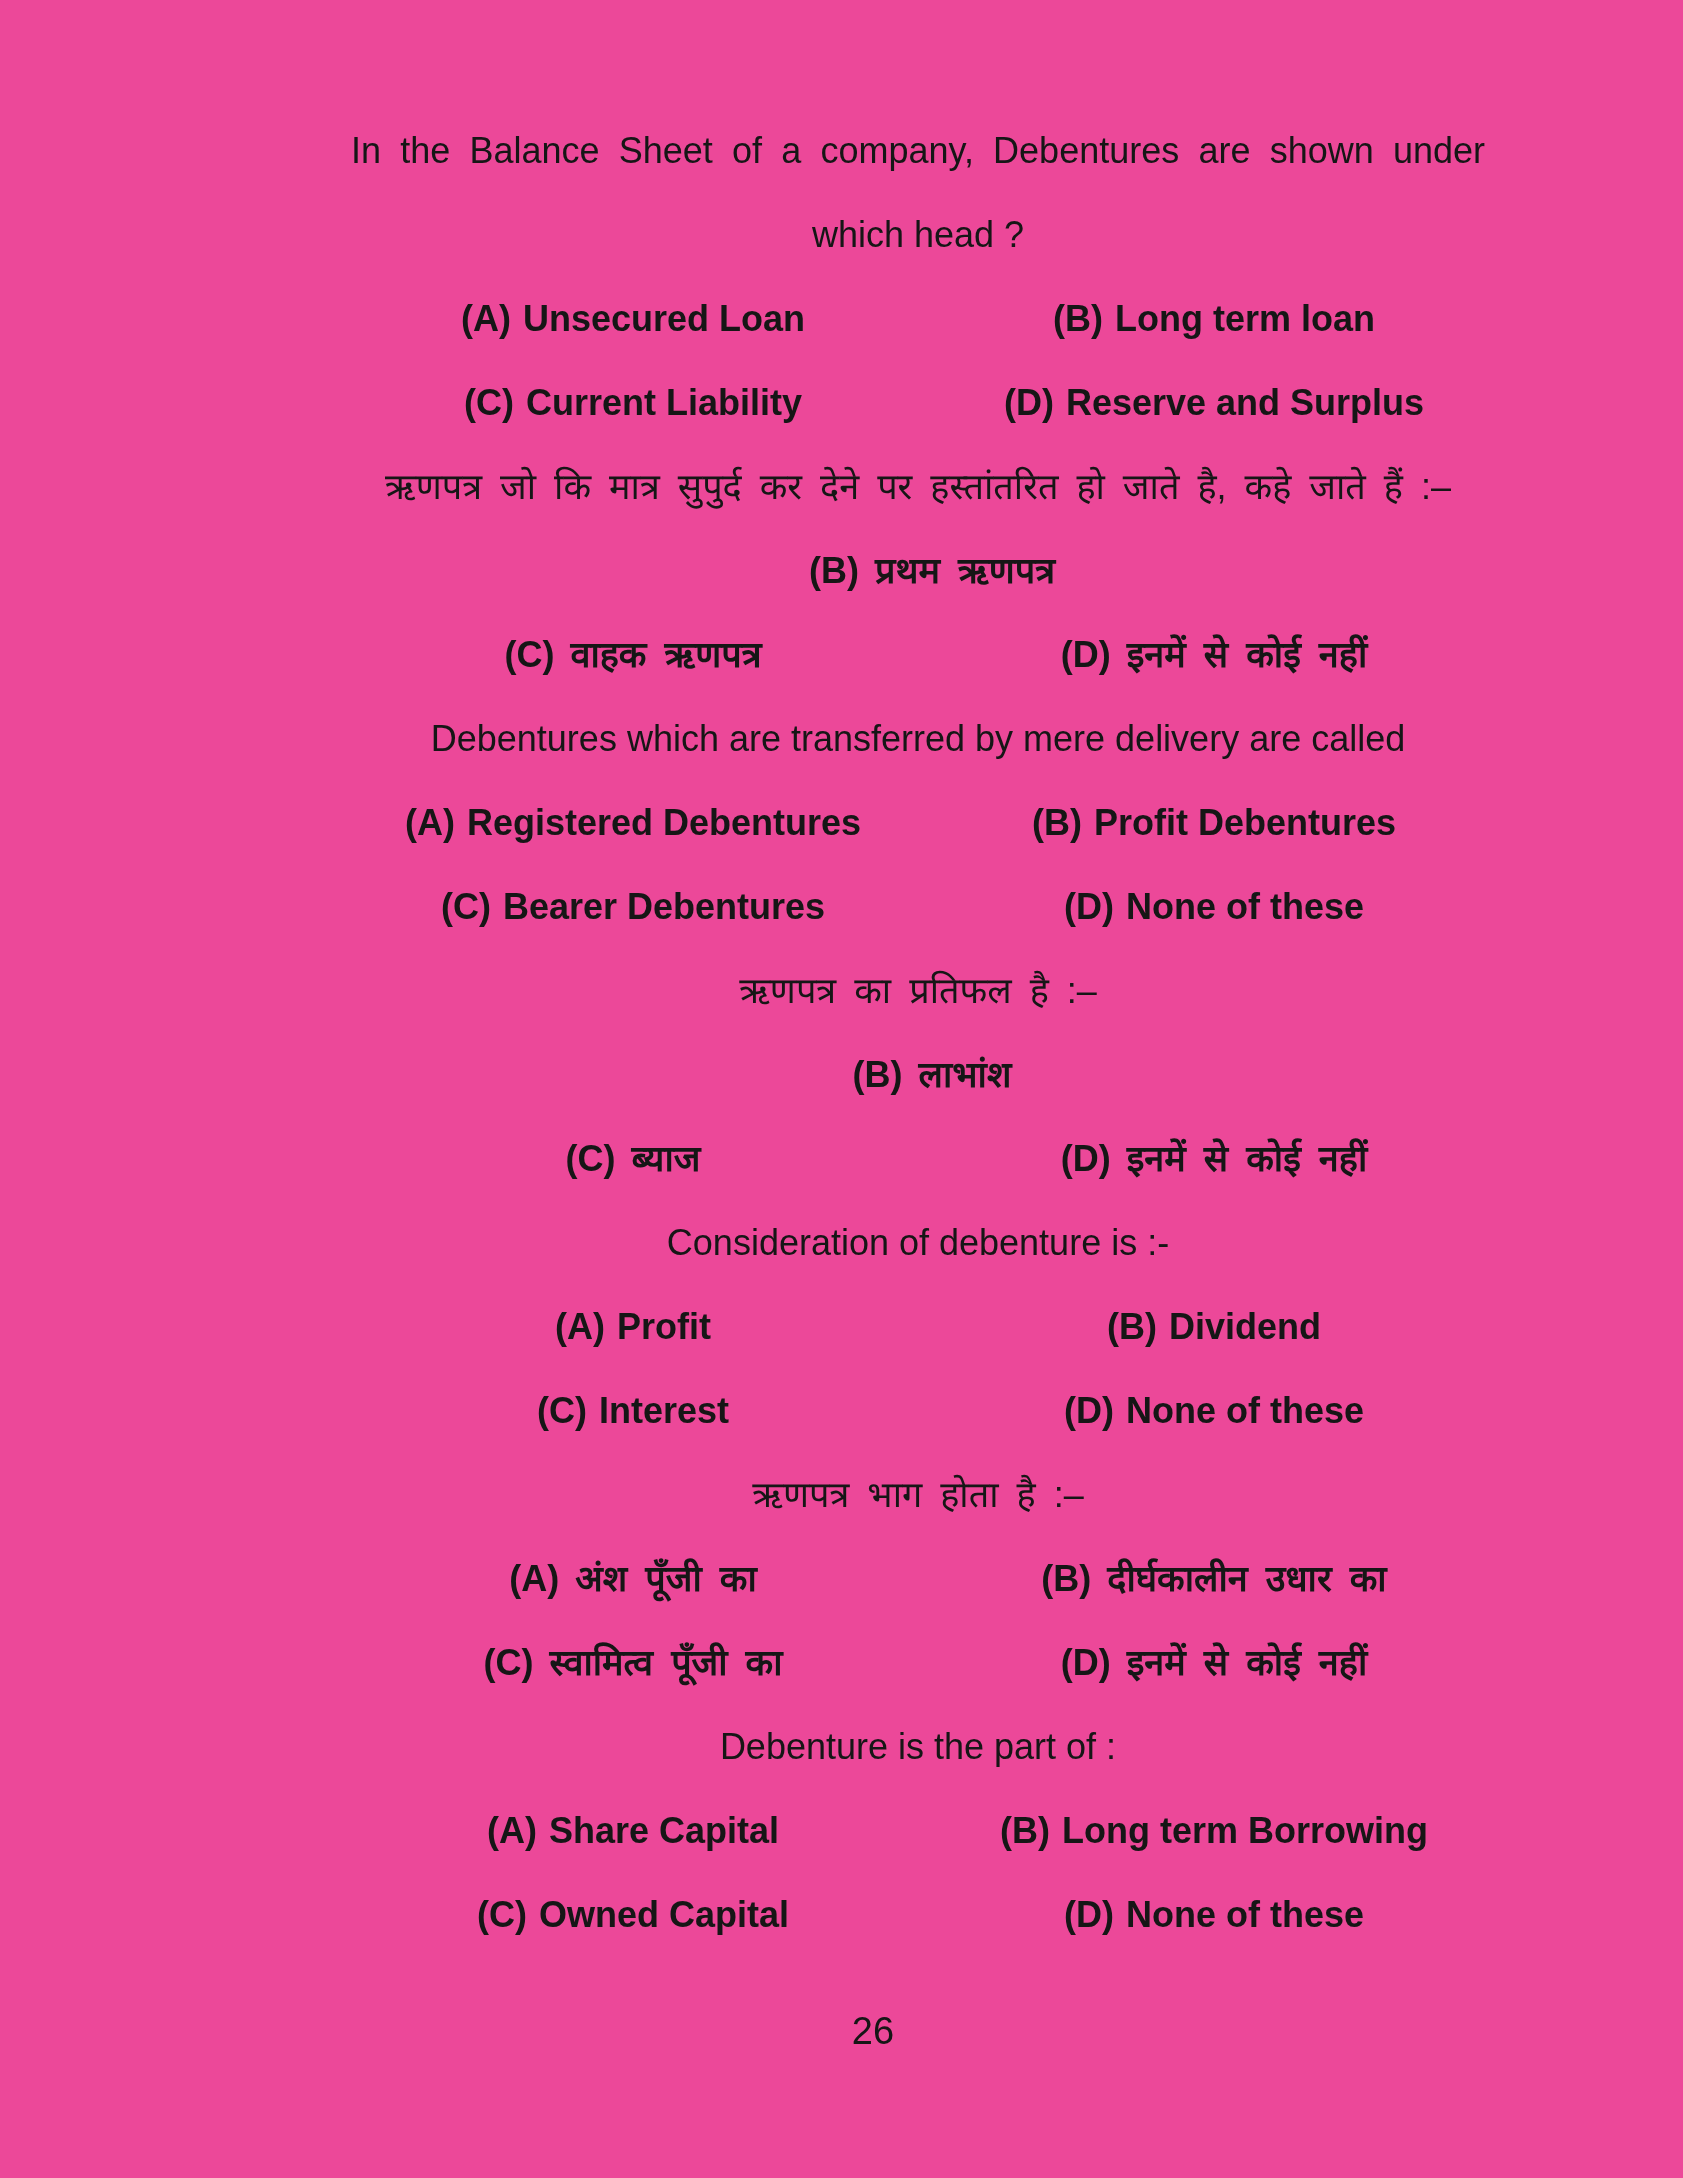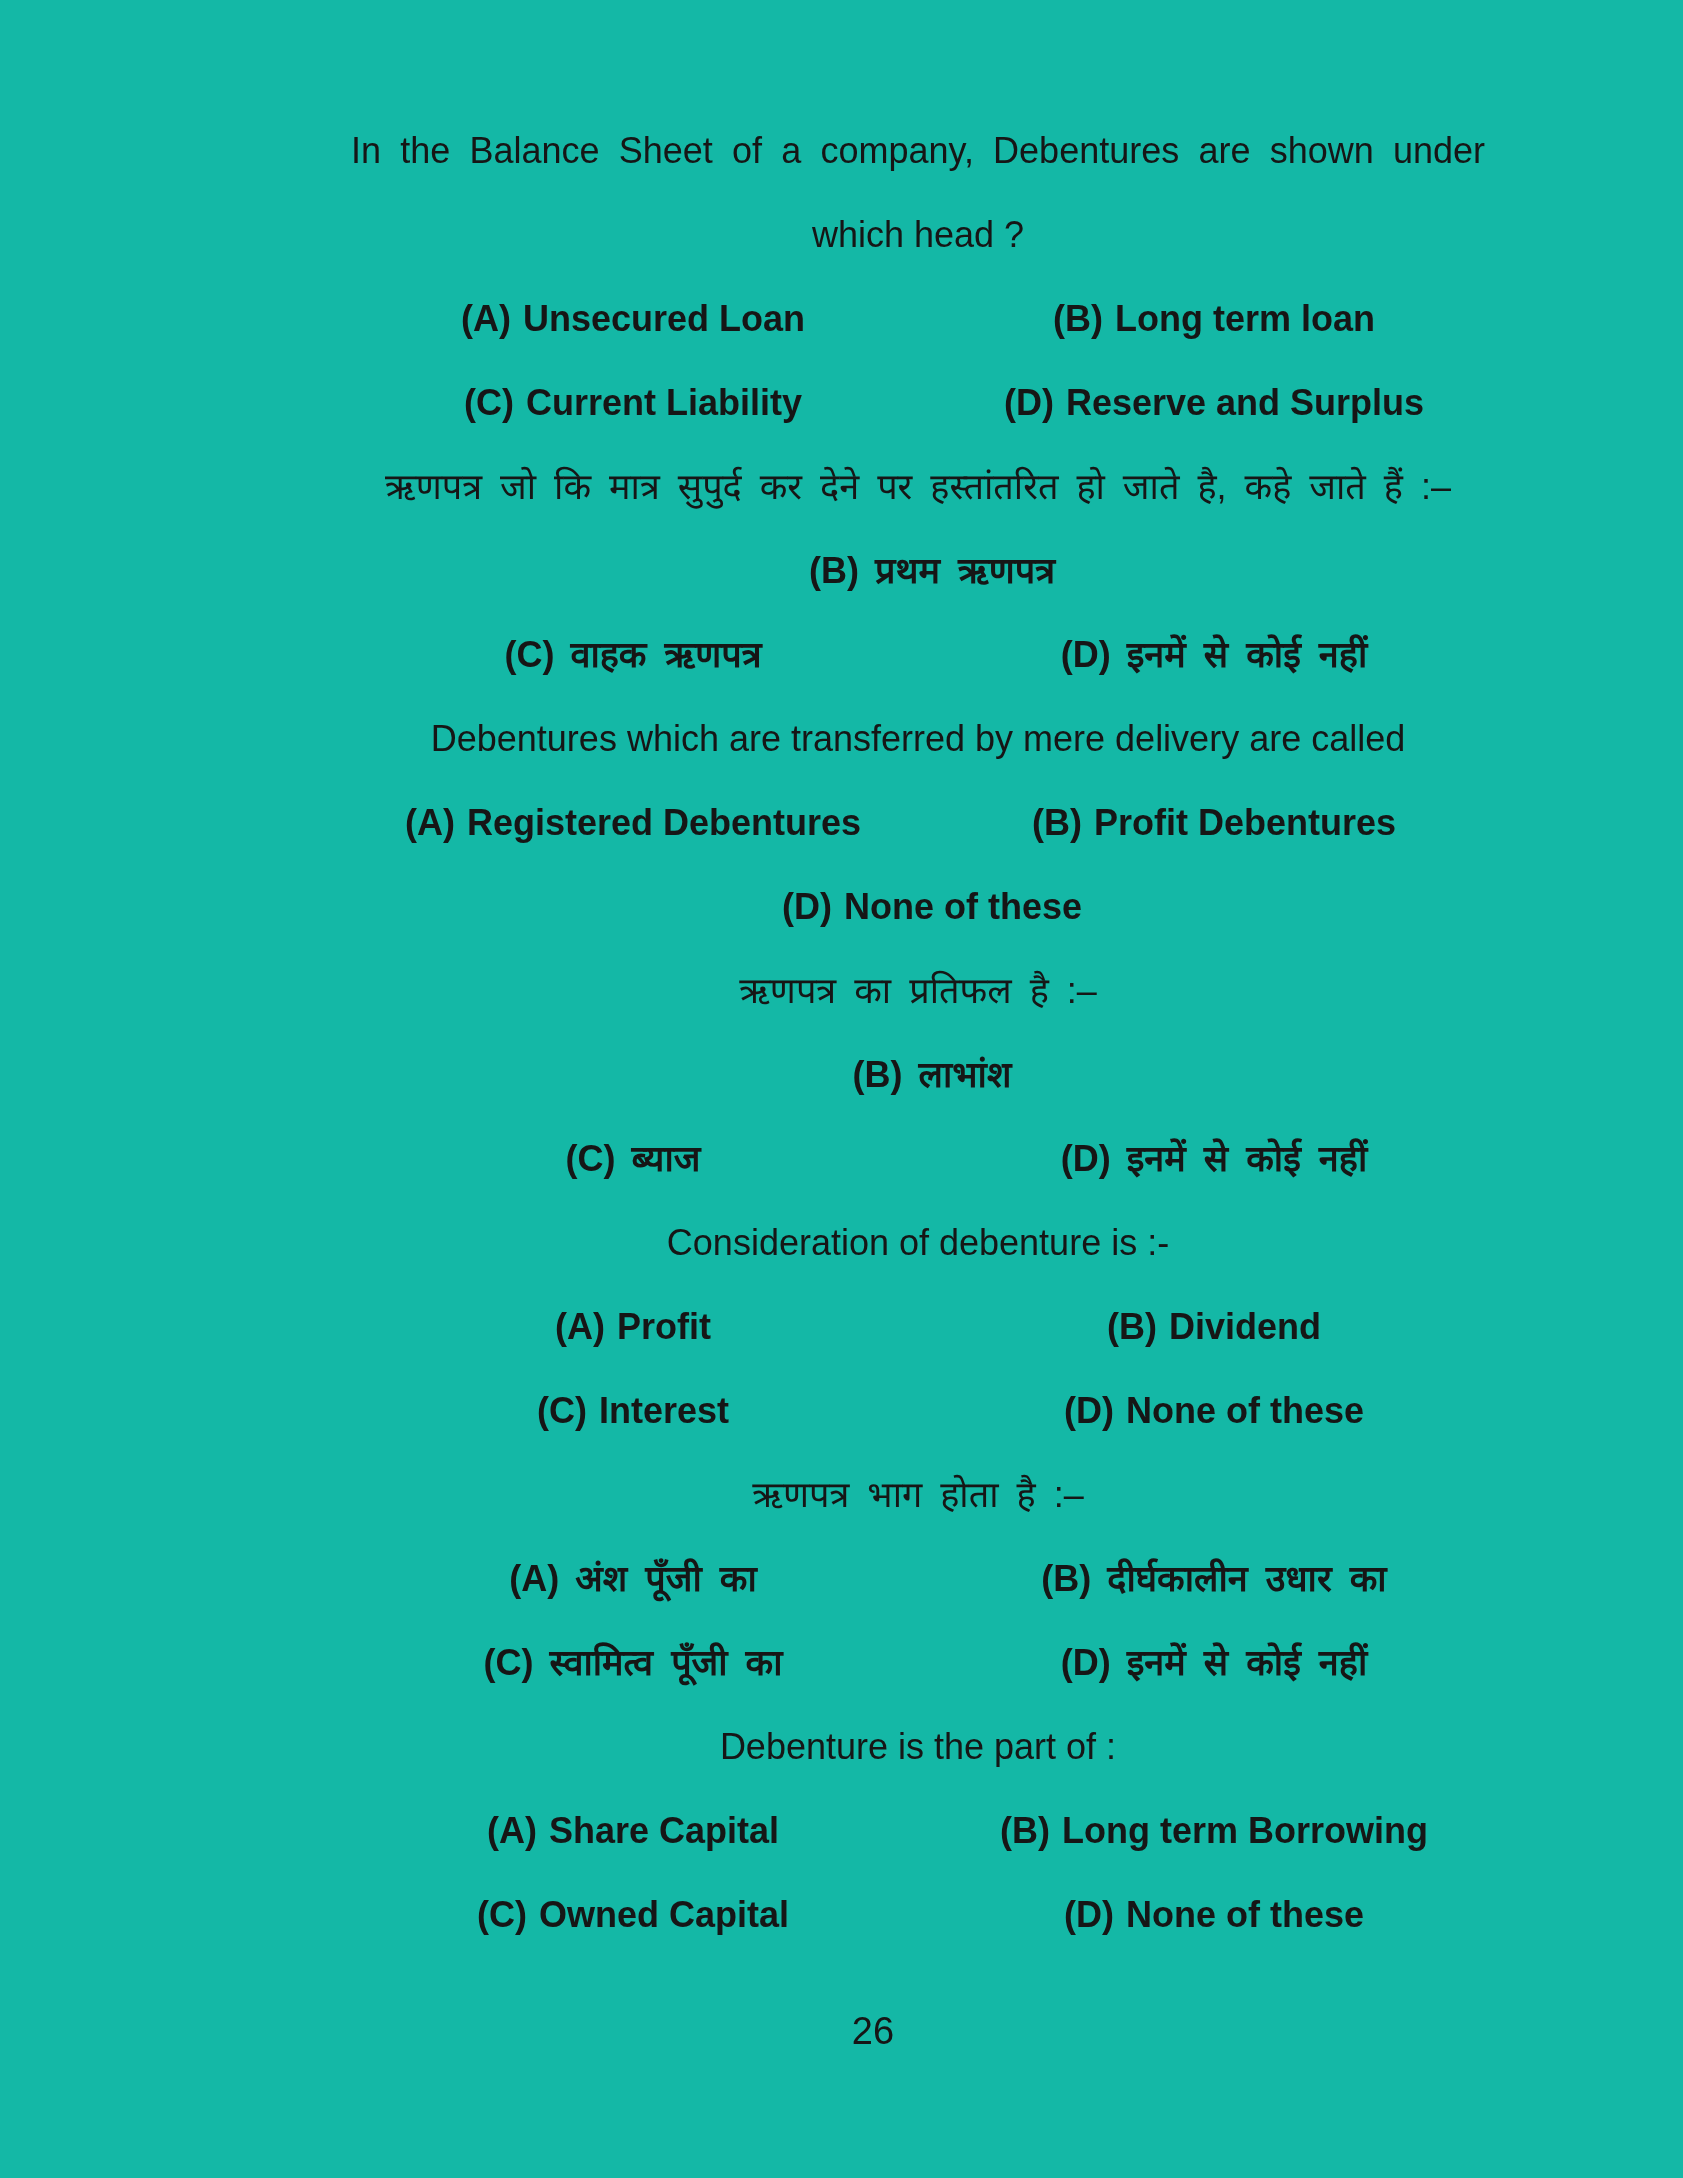--- a/index.html
+++ b/index.html
@@ -3,21 +3,21 @@
 <meta charset="utf-8">
 <title>Exam Paper Page</title>
 <style>
   * { margin: 0; padding: 0; box-sizing: border-box; }
   html, body { background: #e8e8e8; }
   .page {
     position: relative;
     width: 1683px;
     height: 2178px;
     margin: 0 auto;
-    background: #14b8a6;
+    background: #ec4899;
     font-family: "Liberation Sans", "DejaVu Sans", sans-serif;
     color: #161616;
     font-size: 36px;
     overflow: hidden;
   }
   .content {
     position: absolute;
     left: 351px;
     top: 109px;
     width: 1134px;
@@ -113,20 +113,23 @@
       </div>
       <div class="line optrow">
         <div class="opt opt-left">
           <span class="opt-label">(A)</span><span class="opt-text">Registered Debentures</span>
         </div>
         <div class="opt opt-right">
           <span class="opt-label">(B)</span><span class="opt-text">Profit Debentures</span>
         </div>
       </div>
       <div class="line optrow">
+        <div class="opt opt-left">
+          <span class="opt-label">(C)</span><span class="opt-text">Bearer Debentures</span>
+        </div>
         <div class="opt opt-right">
           <span class="opt-label">(D)</span><span class="opt-text">None of these</span>
         </div>
       </div>
     </section>
 
     <section>
       <div class="line qline hi">
         
         <span>ऋणपत्र का प्रतिफल है :–</span>

